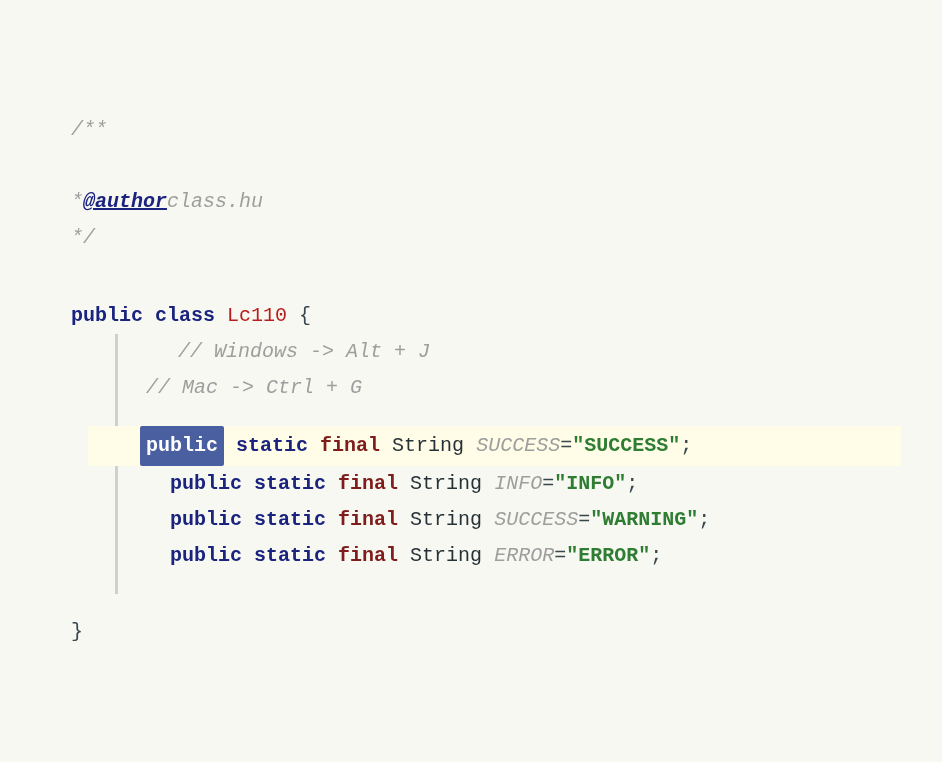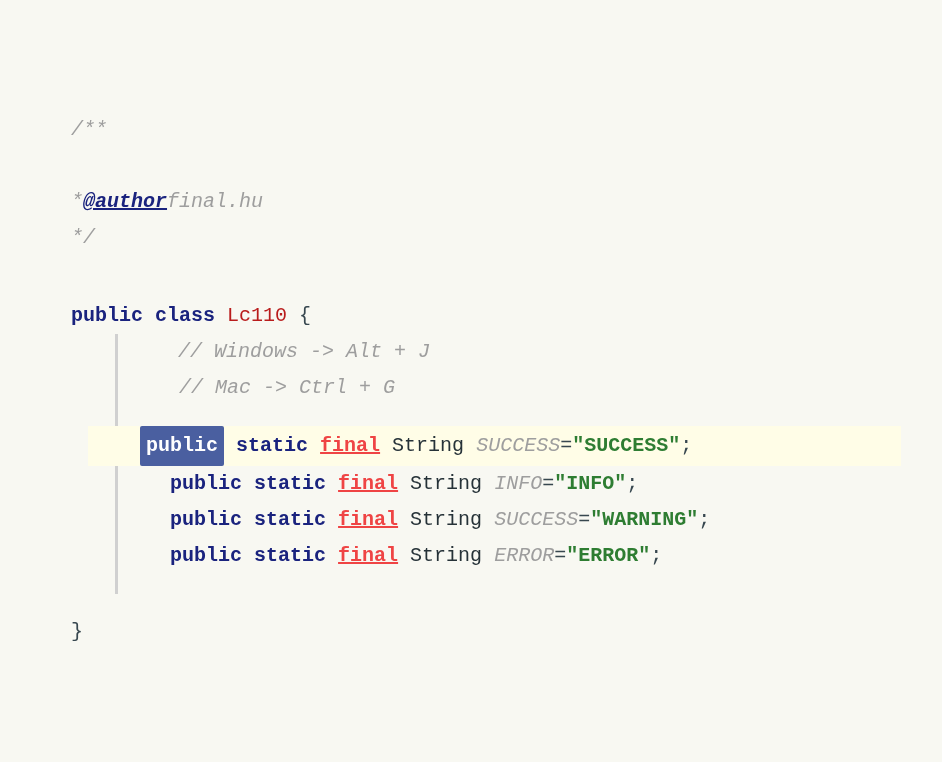--- a/index.html
+++ b/index.html
@@ -54,23 +54,22 @@
       font-weight: bold;
       margin-top: 22px;
     }
 
     .kw-static {
       color: #1a237e;
       font-weight: bold;
     }
 
     .kw-final {
-      color: #ef4444;
+      color: #7f1d1d;
       font-weight: bold;
-      text-decoration: underline;
     }
 
     .kw-string {
       color: #263238;
       font-weight: normal;
       text-align: center;
     }
 
     .class-name {
       color: #b91c1c;
@@ -127,40 +126,40 @@
 
 <div class="code-container">
 
   <div class="code-line">
     <span class="comment">/**</span>
   </div>
 
   <div class="code-line">
     <span class="comment"> * </span>
       <span class="author-annotation">@author</span>
-      <span class="author-value"> final.hu</span>
+      <span class="author-value"> class.hu</span>
   </div>
 
   <div class="code-line">
     <span class="comment"> */</span>
   </div>
 
   <div class="empty-line"></div>
 
   <div class="code-line">
     <span class="kw-public">public</span>&nbsp;<span class="kw-class">class</span>&nbsp;<span class="class-name">Lc110</span>&nbsp;<span class="punctuation">{</span>
   </div>
 
   <div style="border-left: 3px solid #d0d0d0; margin-left: 44px;">
 
     <div class="code-line" style="padding-left: 60px;">
       <span class="comment">// Windows -&gt; Alt + J</span>
     </div>
 
-    <div class="code-line" style="padding-left: 61px;">
+    <div class="code-line" style="padding-left: 28px;">
       <span class="comment">// Mac -&gt; Ctrl + G</span>
     </div>
 
     <div class="empty-line"></div>
 
     <div class="code-line highlighted" style="padding-left: 52px;">
       <span class="kw-public-highlighted">public</span>&nbsp;<span class="kw-static">static</span>&nbsp;<span class="kw-final">final</span>&nbsp;<span class="kw-string">String</span>&nbsp;<span class="var-name">SUCCESS</span><span class="punctuation"> = </span><span class="string-val">"SUCCESS"</span><span class="punctuation">;</span>
     </div>
 
     <div class="code-line" style="padding-left: 52px;">

